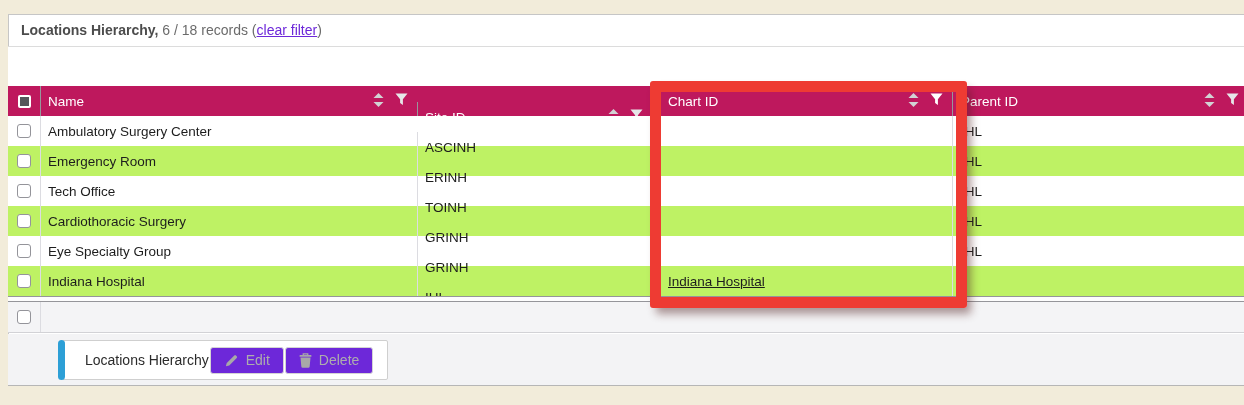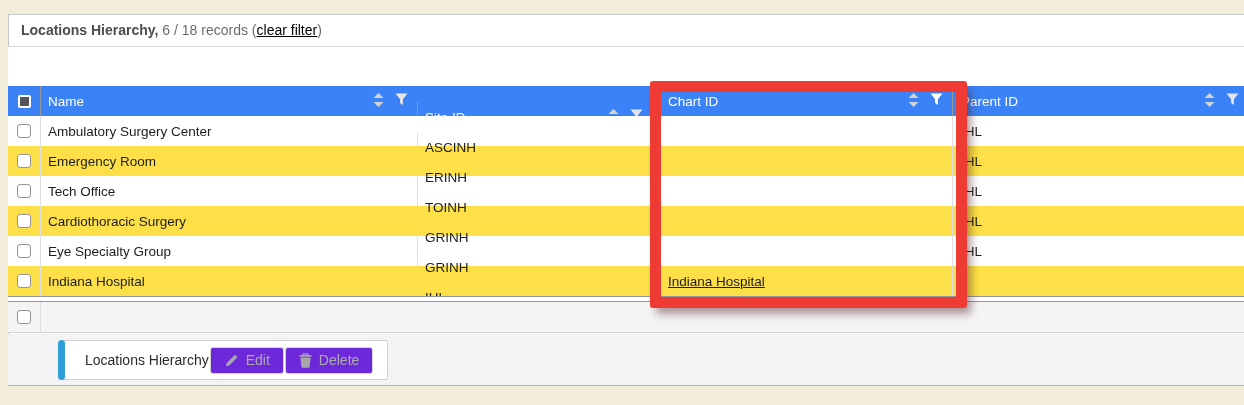--- a/index.html
+++ b/index.html
@@ -20,21 +20,21 @@
   }
 
   
   .title-bar {
     position:absolute; left:8px; top:14px; right:0; height:33px;
     border-bottom:1px solid #dcdcdc;
     display:flex; align-items:center; padding-left:13px;
     font-size:14px; color:#6b6b6b; white-space:pre;
   }
   .title-bold { font-weight:bold; color:#4c4c4c; }
-  .clear-filter { color:#000000; text-decoration:underline; cursor:pointer; }
+  .clear-filter { color:#6d28d9; text-decoration:underline; cursor:pointer; }
 
   
   .toolbar { position:absolute; left:8px; top:47px; right:0; height:39px; background:#fff; }
   .tb-abs { position:absolute; display:flex; align-items:center; justify-content:center; }
   .icon-btn { cursor:pointer; }
   .select-box {
     position:absolute; left:97px; top:54px; width:162px; height:27px;
     border:1px solid #6f6f6f; border-radius:3px; background:#fff;
     display:flex; align-items:center; padding:0 10px; font-size:14px; color:#1a1a1a;
     cursor:pointer;
@@ -46,35 +46,35 @@
     background:#fff; border:1px solid #8f8f8f; border-radius:4px;
     display:flex; align-items:center; justify-content:center; gap:8px;
     font-size:14.5px; color:#171717; cursor:pointer;
     font-family:inherit;
   }
   .btn.disabled { color:#b9b9b9; border-color:#cfcfcf; cursor:default; }
 
   
   .thead {
     position:absolute; left:8px; top:86px; right:0; height:30px;
-    background:#3b82f6; display:flex; color:#fff; font-size:13.5px;
+    background:#be185d; display:flex; color:#fff; font-size:13.5px;
   }
   .hcell { display:flex; align-items:center; height:100%; }
   .hcell + .hcell { border-left:1px solid #97979b; }
   .icon-group { margin-left:auto; display:flex; align-items:center; gap:11px; padding-right:9px; }
   .col-check  { width:32px; justify-content:center; display:flex; align-items:center; }
   .col-name   { width:377px; padding-left:7px; }
   .col-site   { width:235px; padding-left:7px;margin-top:16px; }
   .col-chart  { width:300px; padding-left:15px; }
   .col-parent { flex:1; padding-left:8px; }
   .col-parent .icon-group { padding-right:5px; }
 
   .tbody { position:absolute; left:8px; top:116px; right:0; }
   .trow { display:flex; height:30px; background:#ffffff; font-size:13.5px; color:#1d1d1d; }
-  .trow.alt { background:#fde047; }
+  .trow.alt { background:#bef264; }
   .cell { display:flex; align-items:center; height:100%; overflow:hidden; white-space:nowrap; }
   .cell + .cell { border-left:1px solid #dcdce1; }
   .cell-link { text-decoration:underline; cursor:pointer; }
 
   .cb {
     width:14px; height:14px; background:#fff;
     border:1.5px solid #94949a; border-radius:3px; cursor:pointer;
   }
   .cb-all {
     width:13px; height:13px; background:#55565a;

